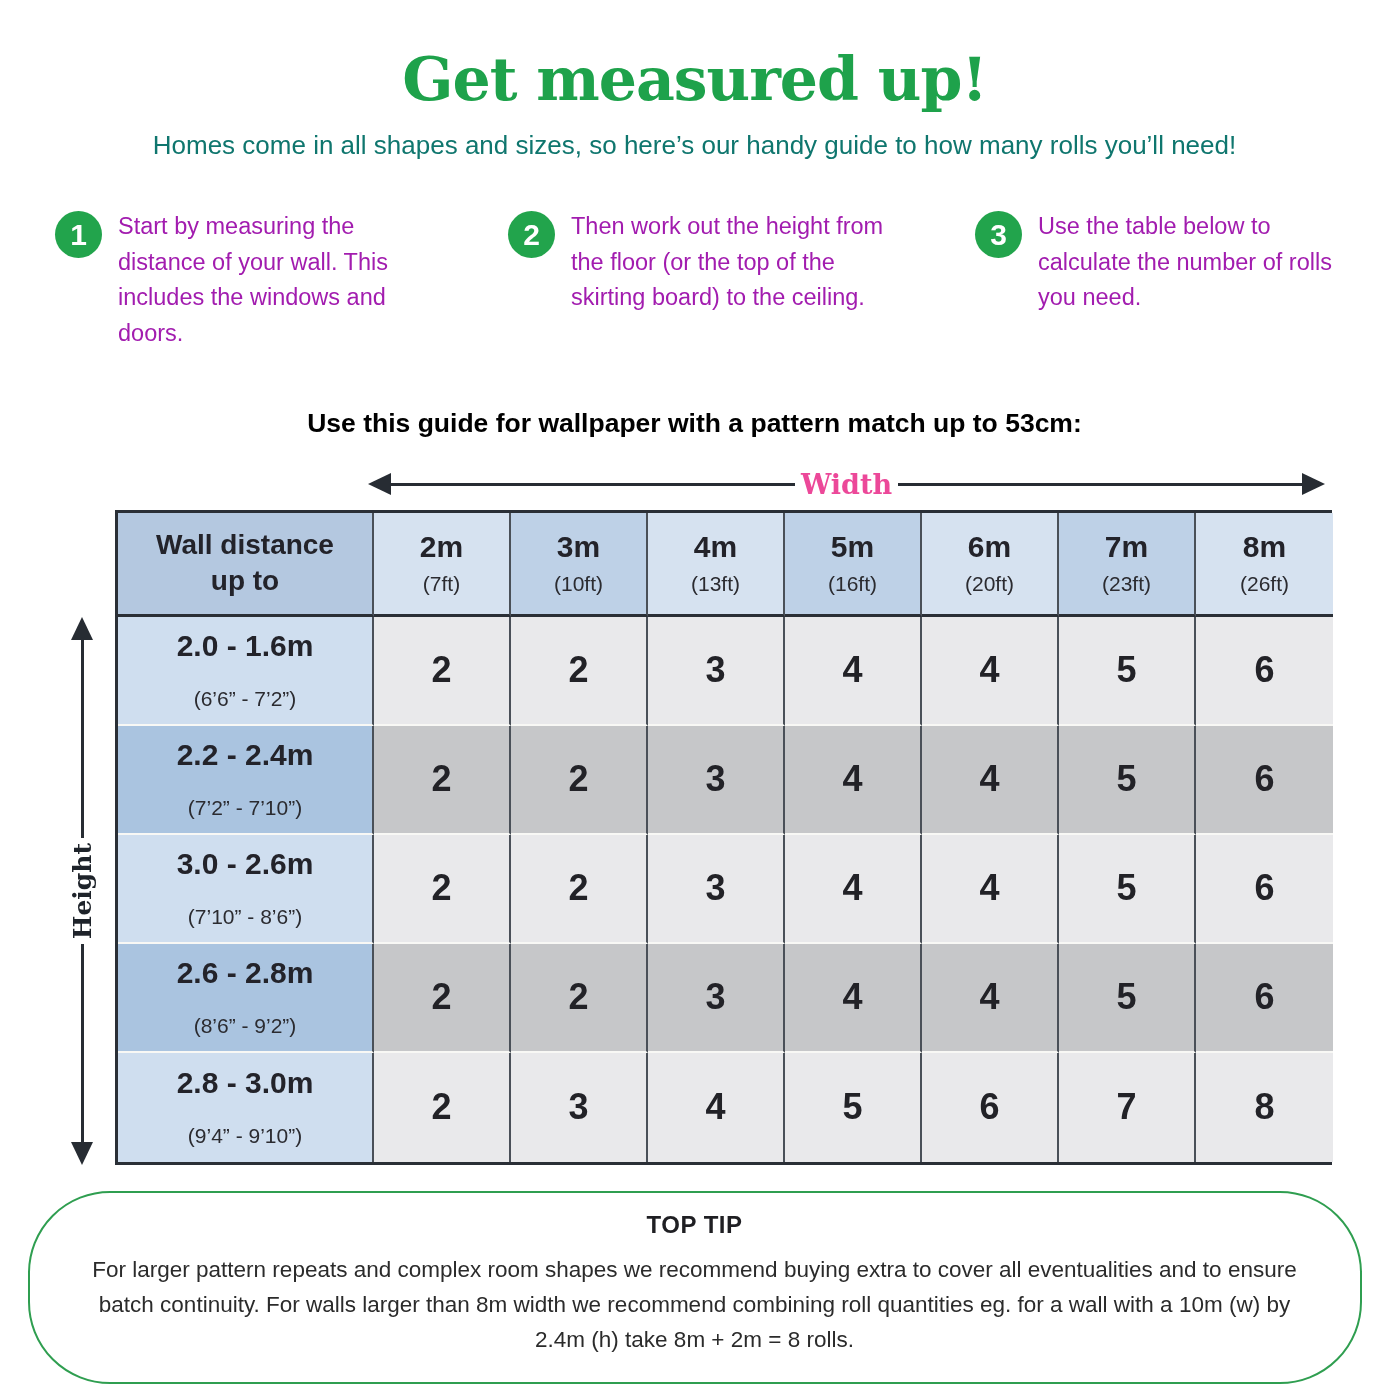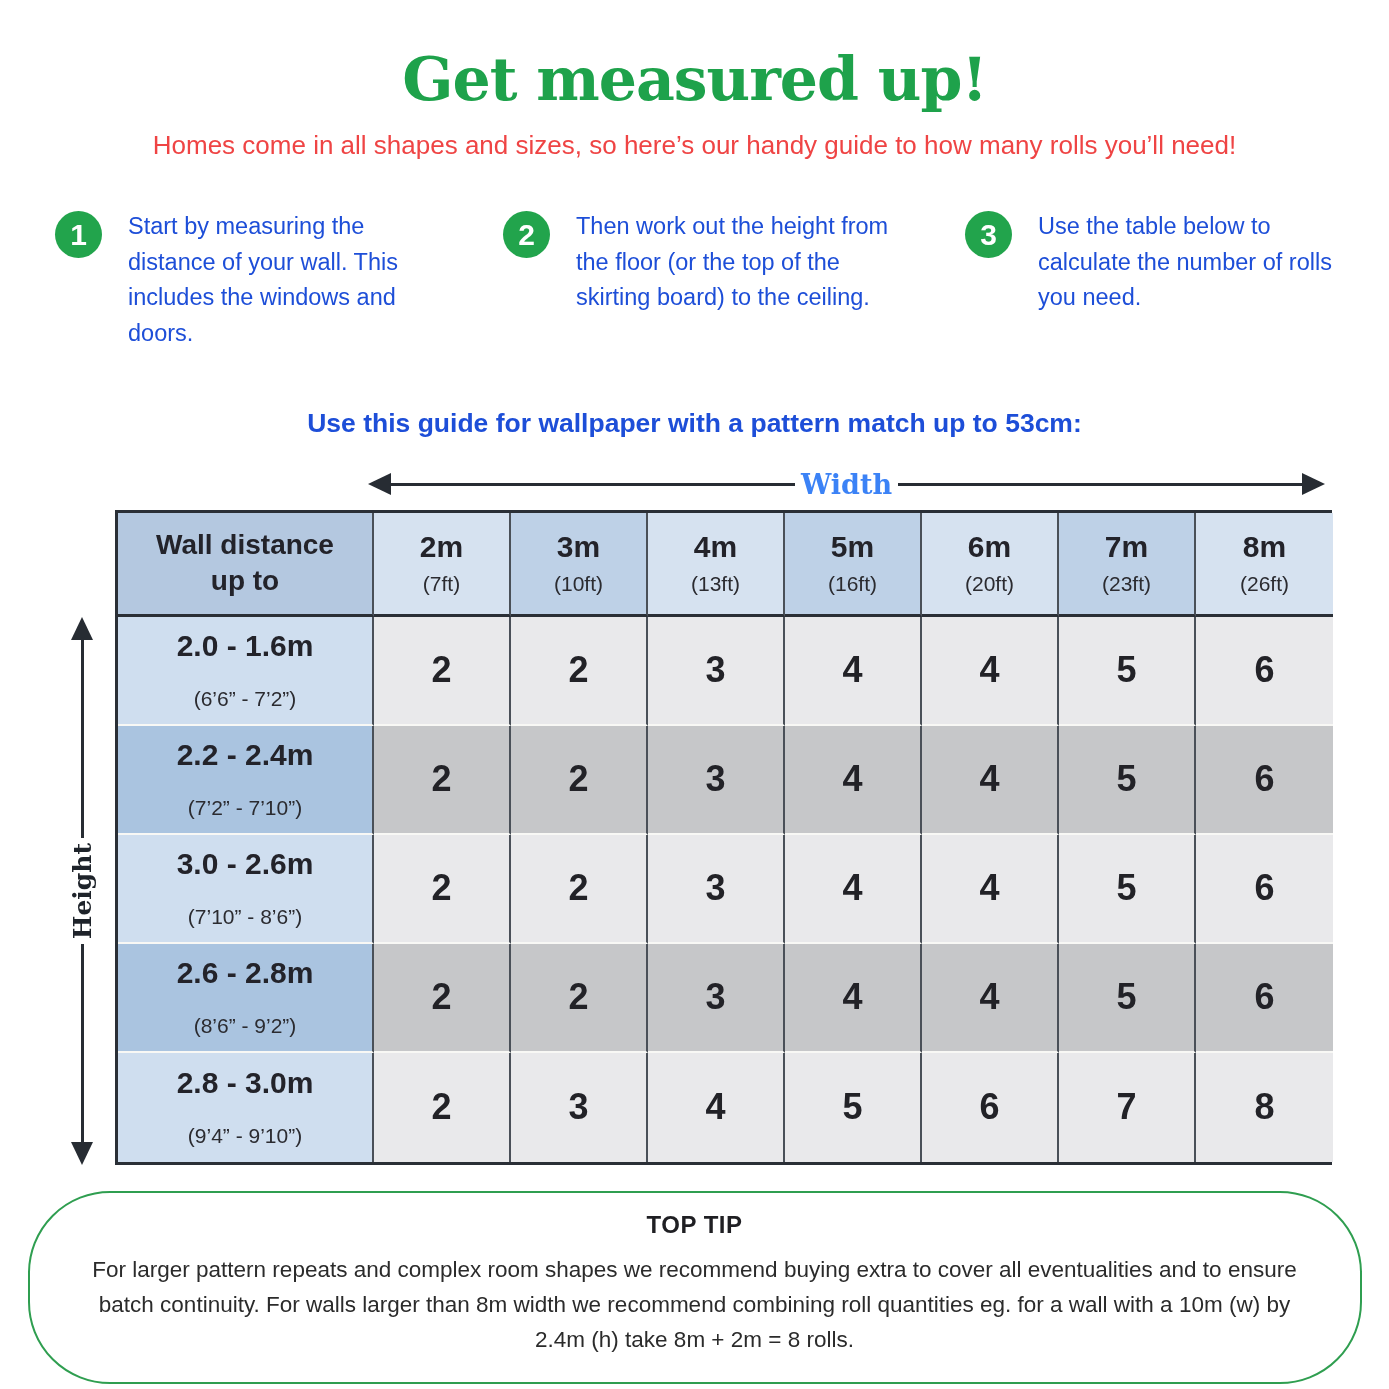--- a/index.html
+++ b/index.html
@@ -19,21 +19,21 @@
     font-family: "DejaVu Serif", serif;
     font-weight: 700;
     font-size: 60px;
     letter-spacing: -1px;
     color: #1ea24b;
   }
   .page-subtitle {
     margin-top: 16px;
     text-align: center;
     font-size: 26px;
-    color: #ef4444;
+    color: #0f766e;
   }
 
   
   .steps {
     margin-top: 48px;
     padding: 0 55px 0 55px;
     display: flex;
     justify-content: space-between;
   }
   .step { display: flex; align-items: flex-start; }
@@ -45,34 +45,33 @@
     color: #ffffff;
     font-weight: 700;
     font-size: 30px;
     display: flex; align-items: center; justify-content: center;
     margin-right: 16px;
     margin-top: 2px;
   }
   .step-text {
     font-size: 23.5px;
     line-height: 1.52;
-    color: #1d4ed8;
-    margin-left: 10px;
+    color: #a21caf;
   }
   .step1 .step-text { width: 318px; }
   .step2 .step-text { width: 332px; }
   .step3 .step-text { width: 296px; }
 
   
   .guide-heading {
     margin-top: 56px;
     text-align: center;
     font-size: 26.5px;
     font-weight: 700;
-    color: #1d4ed8;
+    color: #000000;
   }
 
   
   .width-arrow {
     margin: 30px 0 10px 368px;
     width: 957px;
     display: flex;
     align-items: center;
   }
   .arrow-shaft { flex: 1 1 auto; height: 3px; background: #272c33; }
@@ -85,21 +84,21 @@
   .arrow-head-right {
     width: 0; height: 0;
     border-top: 11px solid transparent;
     border-bottom: 11px solid transparent;
     border-left: 23px solid #272c33;
   }
   .width-arrow .axis-label {
     font-family: "DejaVu Serif", serif;
     font-weight: 700;
     font-size: 27px;
-    color: #3b82f6;
+    color: #ec4899;
     padding: 0 6px;
   }
 
   
   .table-zone {
     position: relative;
     margin-left: 115px;
     width: 1217px;
   }
   .rolls-table {

